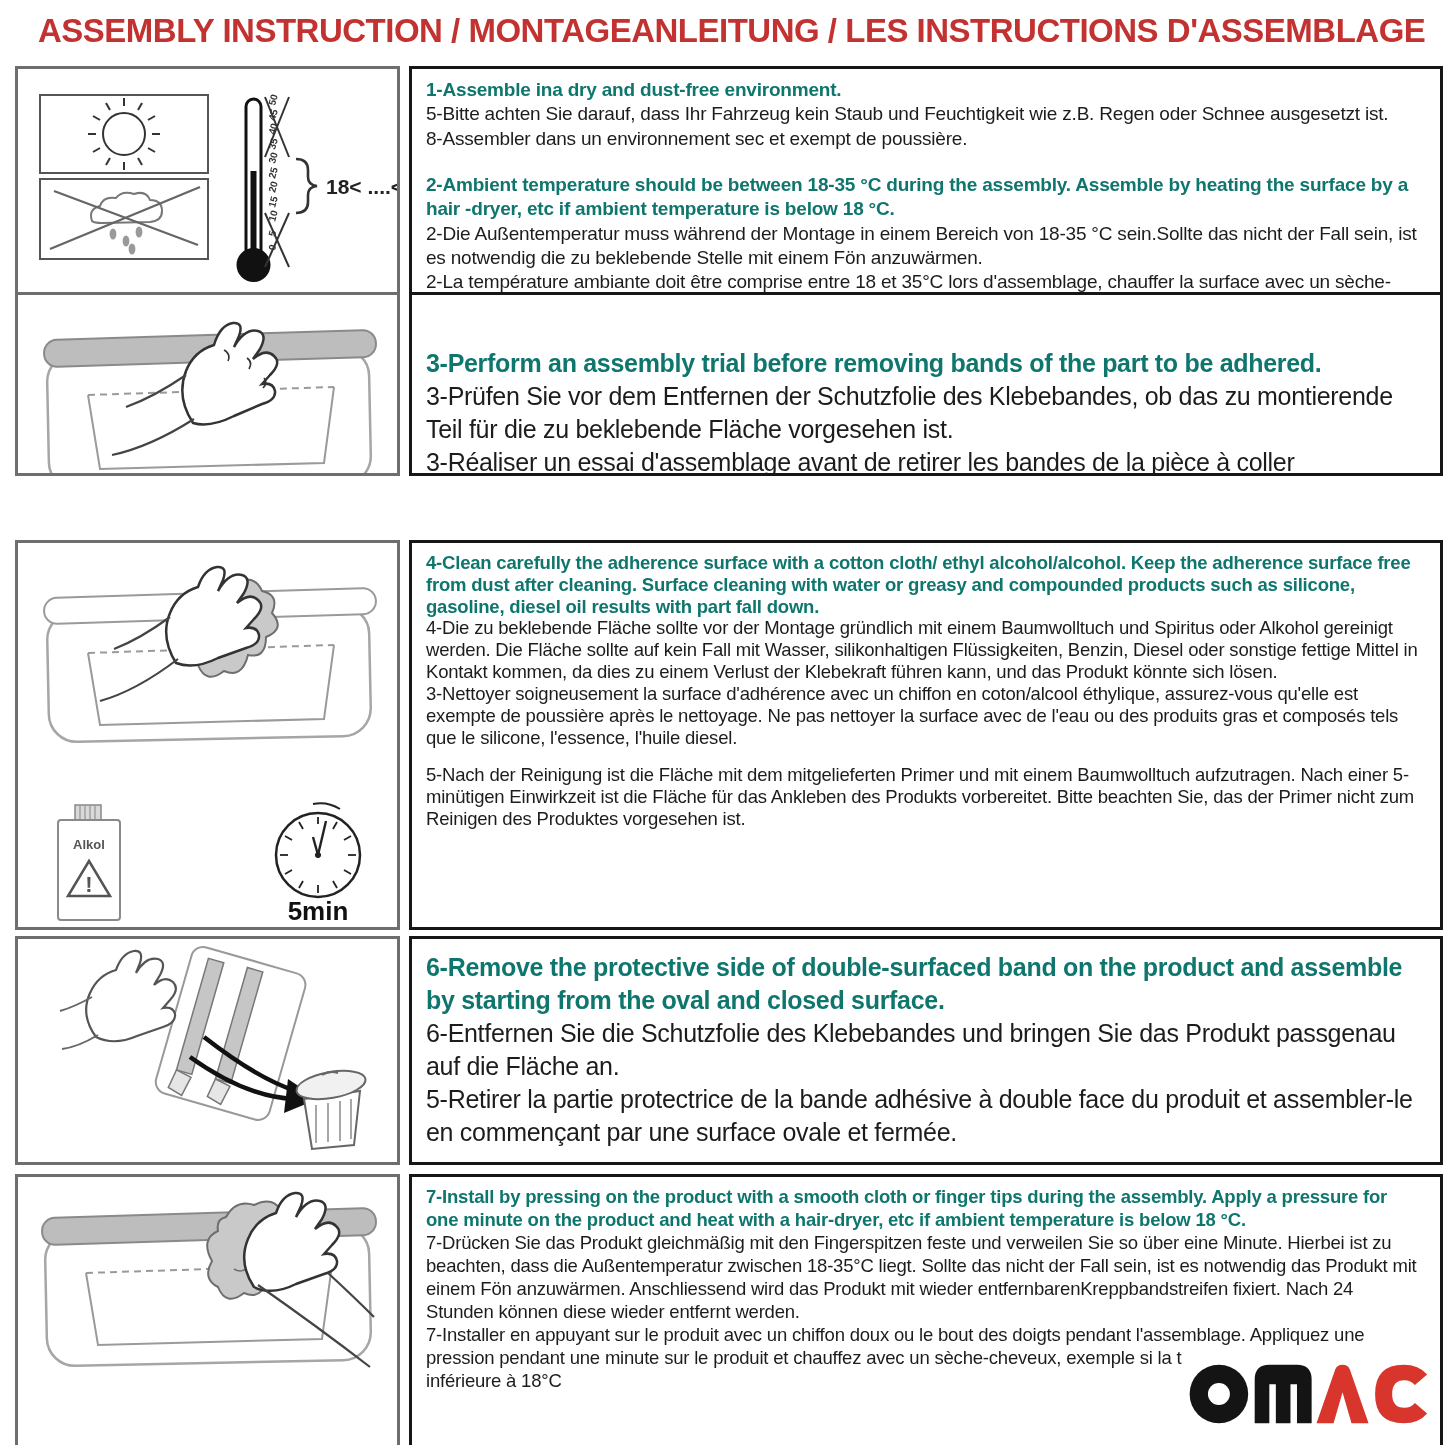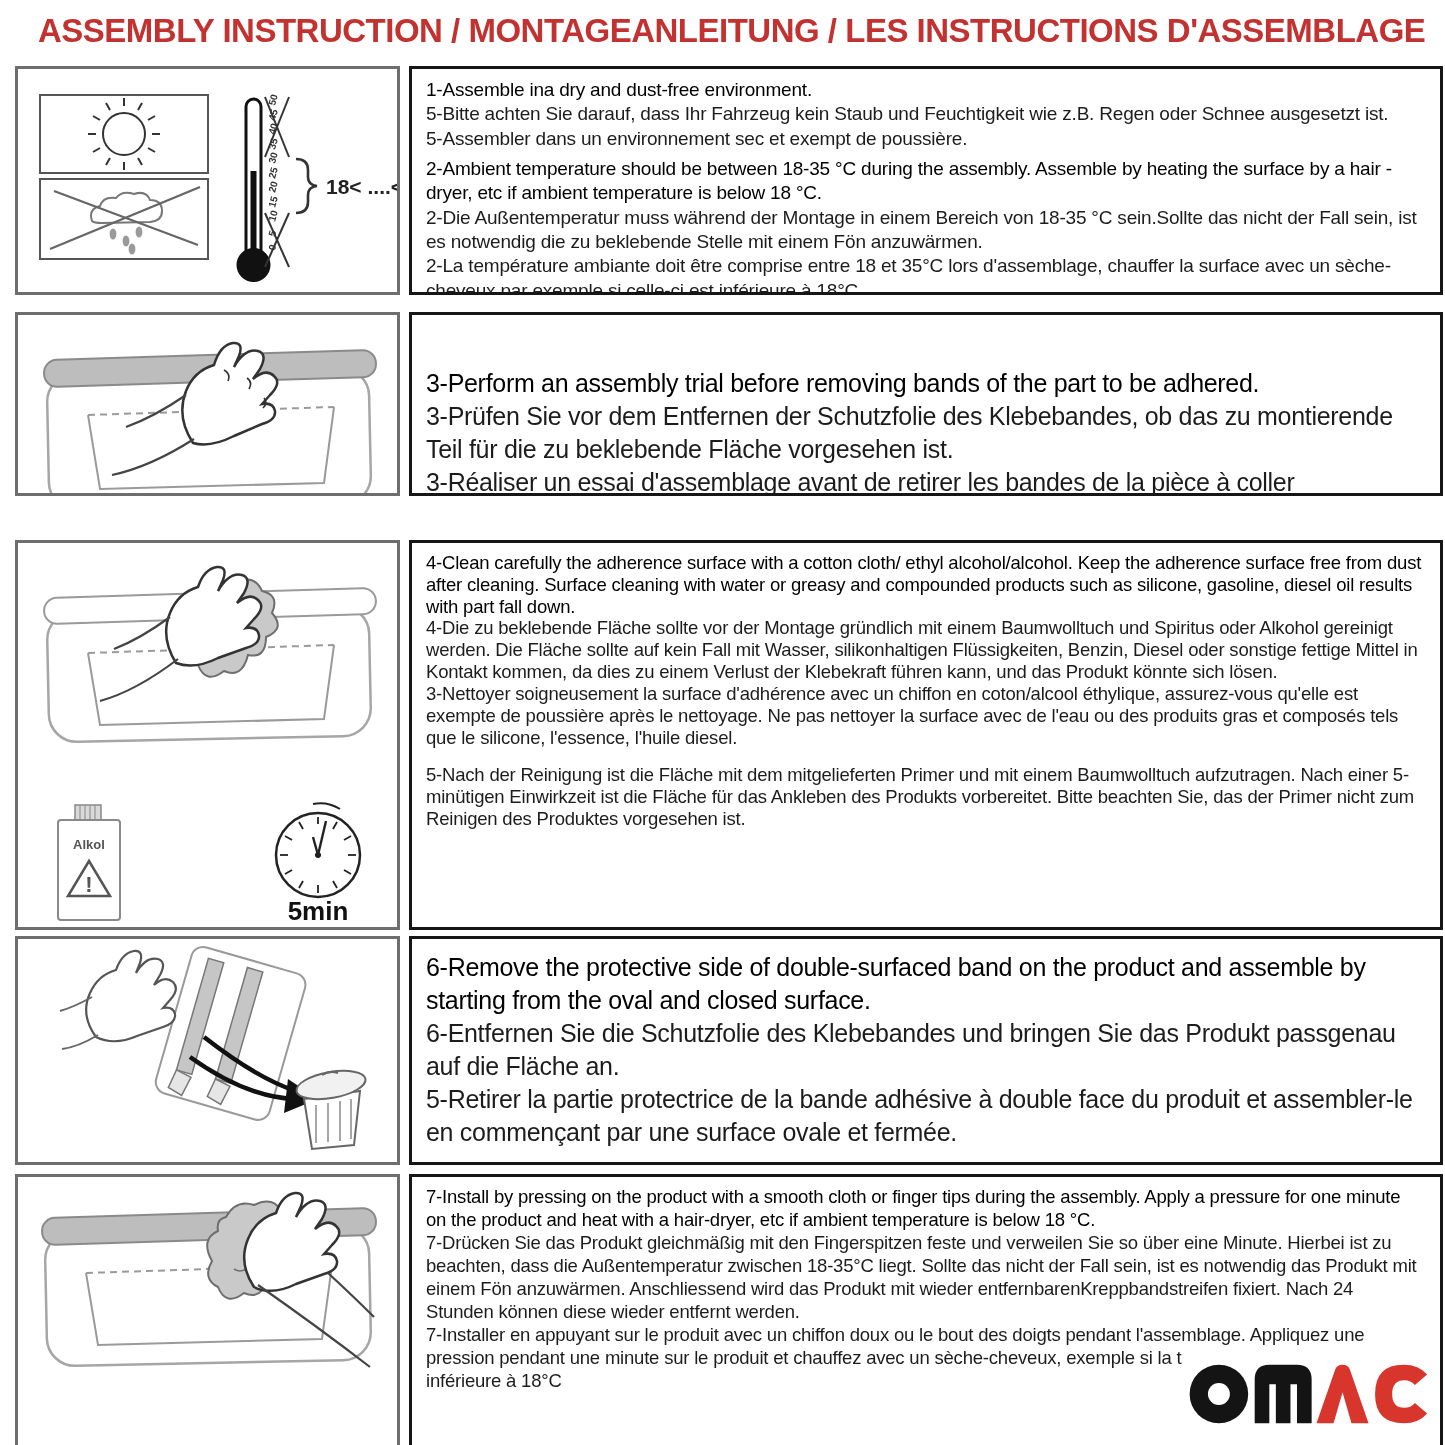--- a/index.html
+++ b/index.html
@@ -16,22 +16,22 @@
   .illus {
     flex:none; width:385px; background:#fff;
     border:3px solid #6e6e6e; overflow:hidden;
   }
   .illus svg { display:block; }
   .textbox {
     flex:1; background:#fff; border:3px solid #161616;
     padding:9px 16px 6px 14px; overflow:hidden; color:#1c1c1c;
   }
   .textbox p { letter-spacing:-0.2px; }
-  .en { font-weight:400; color:#000000; }
-  .block + .block { margin-top:6px; }
+  .en { font-weight:700; color:#0f766e; }
+  .block + .block { margin-top:22px; }
   .size-s p  { font-size:19px;   line-height:1.28; }
   .size-s3 p { font-size:18.5px; line-height:1.18; }
   .size-s3 .block + .block { margin-top:16px; }
   .size-s5 p { font-size:18.5px; line-height:1.24; }
   .size-l p  { font-size:25px;   line-height:1.32; letter-spacing:-0.3px; }
   .pad-mid { padding-top:52px; }
   .pad-mid4 { padding-top:12px; }
   .logo {
     position:absolute; left:1182px; top:1351px; width:256px; height:86px;
     background:#fff; display:flex; align-items:center; justify-content:flex-end;
@@ -101,31 +101,31 @@
             <line x1="271" y1="144" x2="247" y2="198"></line>
         </g>
         <path d="M278,90 Q290,90 290,101 L290,108 Q290,116 299,117 Q290,118 290,126 L290,133 Q290,144 278,144" fill="none" stroke="#333" stroke-width="2.6"></path>
         <text x="308" y="125" font-size="21" font-weight="bold" fill="#222">18&lt; ....&lt;35 C</text>
       </svg>
     </div>
     <div class="textbox size-s">
       <div class="block">
         <p class="en">1-Assemble ina dry and dust-free environment.</p>
         <p>5-Bitte achten Sie darauf, dass Ihr Fahrzeug kein Staub und Feuchtigkeit wie z.B. Regen oder Schnee ausgesetzt ist.</p>
-        <p>5-Assembler dans un environnement sec et exempt de poussière.</p>
+        <p>8-Assembler dans un environnement sec et exempt de poussière.</p>
       </div>
       <div class="block">
         <p class="en">2-Ambient temperature should be between 18-35 °C  during the assembly. Assemble by heating the surface by a hair -dryer, etc if ambient temperature is below 18 °C.</p>
         <p>2-Die Außentemperatur muss während der Montage in einem Bereich von 18-35 °C  sein.Sollte das nicht der Fall sein, ist es notwendig die zu beklebende Stelle mit einem Fön anzuwärmen.</p>
         <p>2-La température ambiante doit être comprise entre 18 et 35°C lors d'assemblage, chauffer la surface avec un sèche-cheveux par exemple si celle-ci est inférieure à 18°C.</p>
       </div>
     </div>
   </div>
 
-  <div class="row" style="top:312px;height:184px">
+  <div class="row" style="top:292px;height:184px">
     <div class="illus">
       <svg width="379" height="222" viewBox="0 0 379 222">
         <rect x="30" y="56" width="322" height="136" rx="28" transform="rotate(-1.2 191 124)" fill="#fff" stroke="#a6a6a6" stroke-width="2.5"></rect>
         <rect x="26" y="40" width="332" height="27" rx="13" transform="rotate(-1.8 192 53)" fill="#bdbdbd" stroke="#8a8a8a" stroke-width="2"></rect>
         <g stroke="#9a9a9a" stroke-width="2" fill="none">
           <path d="M316,92 L306,168 L82,174 L70,100"></path>
           <line x1="70" y1="100" x2="316" y2="92" stroke-dasharray="7 5"></line>
         </g>
         <g>
           <path d="M175,128 Q158,102 168,76 Q176,56 196,50 Q202,30 215,28 Q226,27 221,41 L216,52 Q227,33 240,36 Q250,39 242,54 L235,64 Q248,53 256,61 Q264,68 252,80 L244,89 Q255,87 257,96 Q258,105 244,109 L216,121 Q192,133 175,128 Z" fill="#fff" stroke="#333" stroke-width="2.5"></path>

